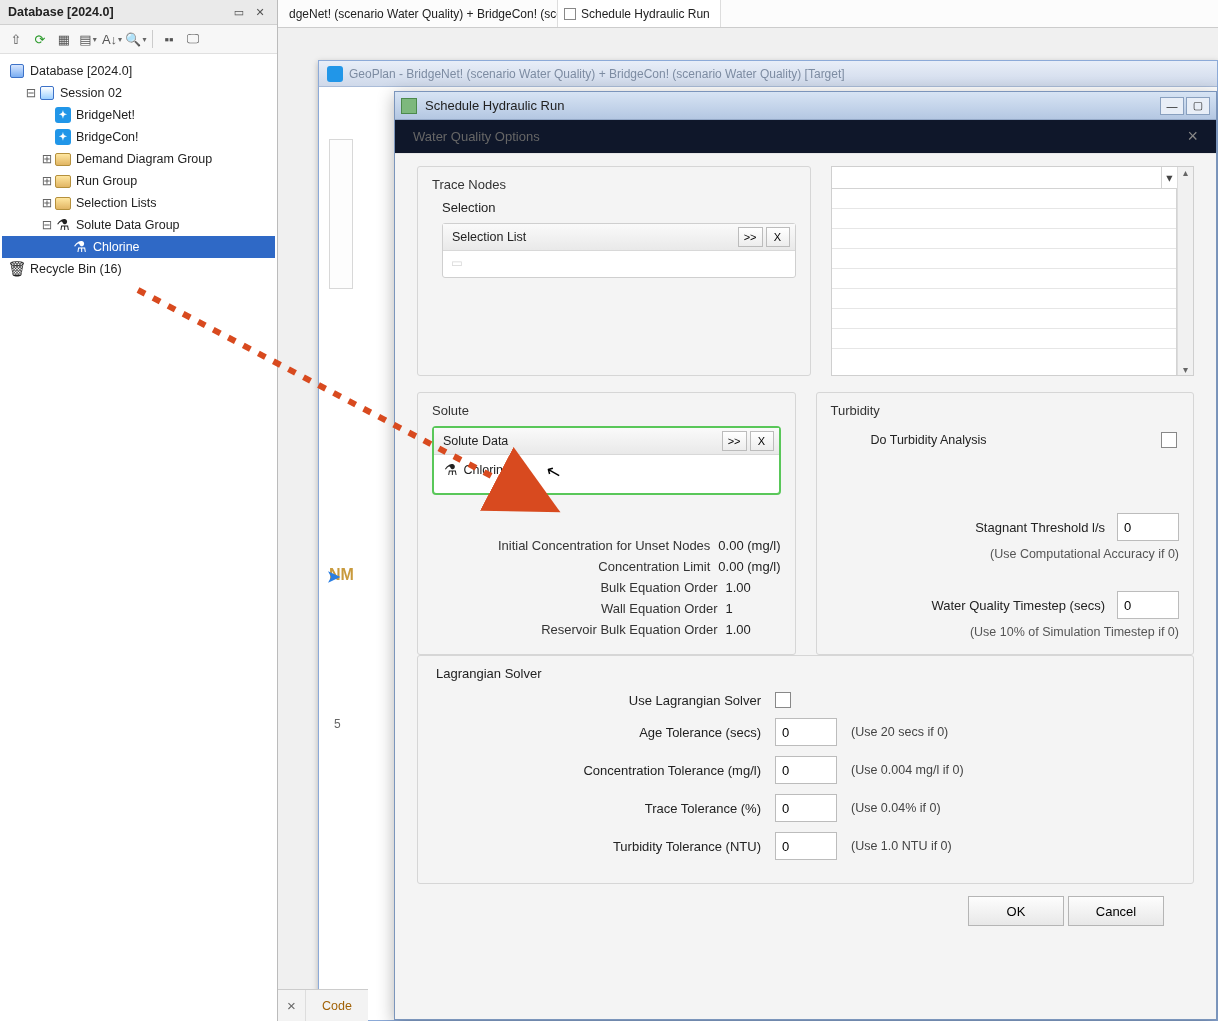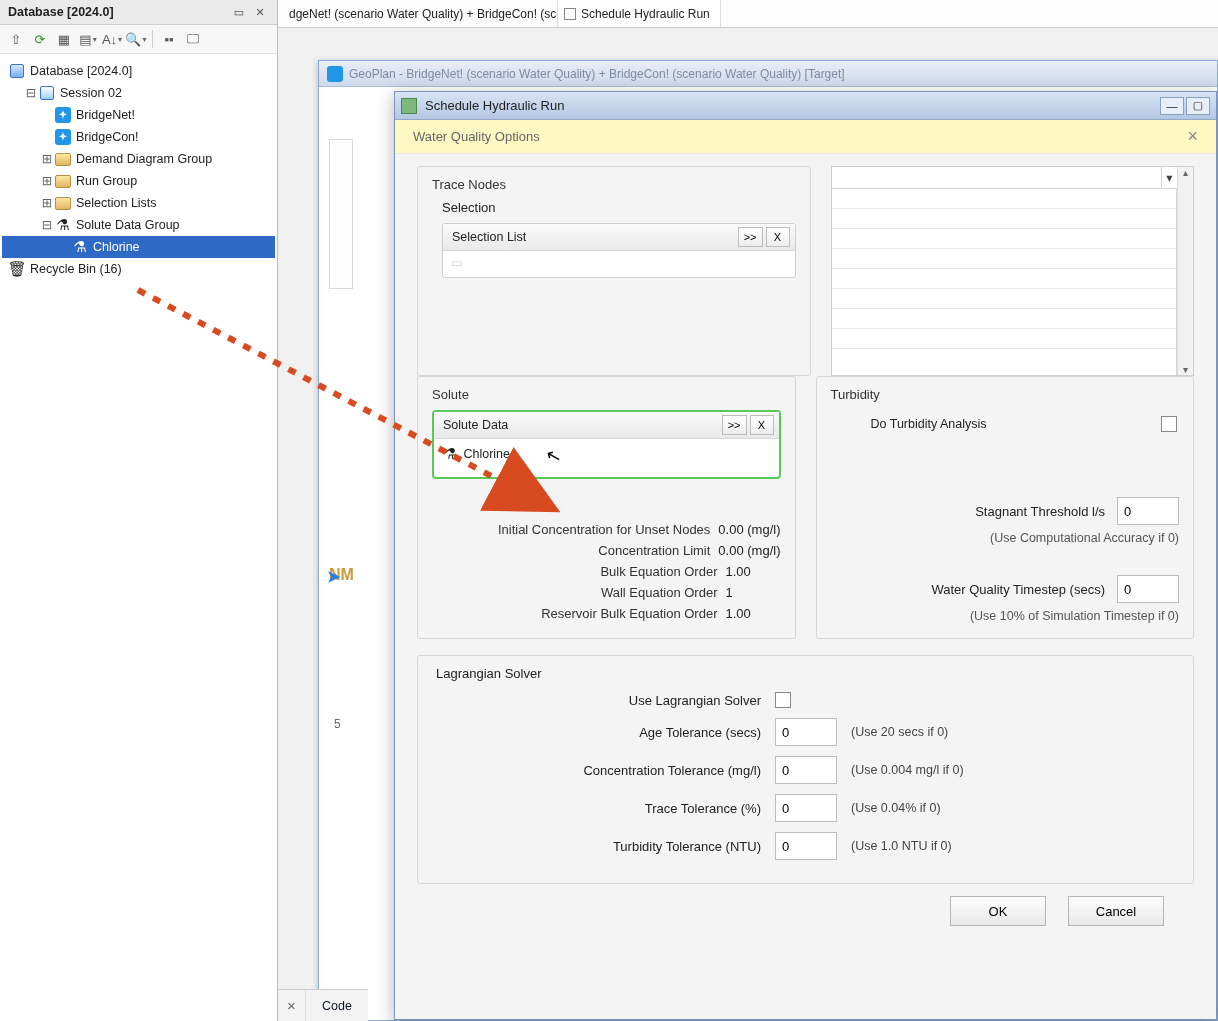--- a/index.html
+++ b/index.html
@@ -42,21 +42,21 @@
   .geoplan-body .five{position:absolute;left:15px;top:630px;color:#666;font-size:12px;font-weight:normal}
   .geoplan-body .ltool{position:absolute;left:10px;top:52px;width:24px;height:150px;border:1px solid #d8d8d8;background:#fdfdfd}
 
   
   .dlg{position:absolute;left:75px;top:30px;right:0;bottom:0;background:#f4f4f4;border:1px solid #7b95bb;box-shadow:0 4px 16px rgba(0,0,0,0.3)}
   .dlg-title{height:28px;background:linear-gradient(#d7e4f4,#b4c7e2);display:flex;align-items:center;padding:0 6px;font-size:13px;color:#222;border-bottom:1px solid #94a8c6}
   .dlg-title .dico{width:16px;height:16px;margin-right:8px;background:#7db87d;border:1px solid #4c8a4c}
   .dlg-title .spacer{flex:1}
   .dlg-title .wbtn{width:24px;height:18px;margin-left:2px;border:1px solid #89a0bf;background:#e8eef7;display:flex;align-items:center;justify-content:center;font-size:11px;cursor:pointer}
   .dlg-body{position:absolute;inset:28px 0 0 0;overflow:auto}
-  .subhdr{height:34px;background:#fef9c3;border-bottom:1px solid #e7e7e7;display:flex;align-items:center;padding:0 18px;color:#666;font-size:13px;justify-content:space-between}
+  .subhdr{height:34px;background:#0f172a;border-bottom:1px solid #e7e7e7;display:flex;align-items:center;padding:0 18px;color:#666;font-size:13px;justify-content:space-between}
   .subhdr .x{font-size:18px;color:#888;cursor:pointer}
   .content{padding:12px 22px 18px 22px}
 
   .row2{display:flex;gap:20px}
   .col{flex:1}
   .box{border:1px solid #d6d6d6;border-radius:3px;padding:10px 14px 14px;background:#f4f4f4}
   .box-label{font-size:13px;margin-bottom:8px;display:block;color:#333}
   .sel-list{border:1px solid #cfcfcf;border-radius:3px;background:#fff}
   .sel-list-head{display:flex;align-items:center;background:linear-gradient(#fafafa,#e9e9e9);border-bottom:1px solid #d8d8d8;padding:3px 5px}
   .sel-list-head .lbl{flex:1;font-size:12.5px;padding-left:4px}
@@ -81,33 +81,33 @@
   .kv{display:flex;justify-content:flex-end;gap:8px;padding:3px 0;font-size:13px}
   .kv .k{color:#333}
   .kv .v{min-width:55px;text-align:left}
 
   .tb-field{display:flex;align-items:center;justify-content:flex-end;gap:12px;margin-top:10px}
   .tb-field label{font-size:13px}
   .num-in{width:62px;height:28px;border:1px solid #bcbcbc;padding:2px 6px;font-size:13px;background:#fff}
   .hint{color:#555;font-size:12.5px;text-align:right;margin-top:6px}
   .chk{width:16px;height:16px;border:1px solid #888;background:#fff;cursor:pointer}
 
-  .lagr{border:1px solid #d6d6d6;border-radius:3px;padding:10px 18px 18px;margin-top:16px}
+  .lagr{border:1px solid #d6d6d6;border-radius:3px;padding:10px 18px 18px;}
   .lagr .title{font-size:13px;margin-bottom:6px}
   .lagr-row{display:flex;align-items:center;gap:14px;padding:5px 0}
   .lagr-row .lab{width:325px;text-align:right;font-size:13px}
   .lagr-row .hintc{flex:1;font-size:12.5px;color:#444}
 
-  .dlg-btns{display:flex;justify-content:flex-end;gap:22px;padding:12px 30px 6px}
+  .dlg-btns{display:flex;justify-content:flex-end;gap:4px;padding:12px 30px 6px}
   .dlg-btn{min-width:96px;height:30px;border:1px solid #b5b5b5;background:linear-gradient(#fdfdfd,#e8e8e8);cursor:pointer;font-size:13px}
 
   
   .codebar{position:absolute;left:0;bottom:0;height:32px;background:#f3f3f3;border-top:1px solid #ccc;display:flex;align-items:center}
   .codebar .x{width:28px;height:100%;display:flex;align-items:center;justify-content:center;color:#666;border-right:1px solid #ddd;cursor:pointer;font-size:15px}
-  .codebar .lbl{padding:0 16px;color:#0f172a}
+  .codebar .lbl{padding:0 16px;color:#a16207}
 
   
   .drag-arrow{position:absolute;left:138px;top:290px;pointer-events:none}
   .drag-arrow svg{overflow:visible}
 
   .cursor{position:absolute;left:250px;top:408px;font-size:18px;color:#000;transform:rotate(-15deg)}
 </style>
 </head>
 <body>
 
@@ -268,21 +268,21 @@
                       <div class="tr"></div>
                   </div>
                   <div class="vscroll">
                       <div>▴</div>
                       <div>▾</div>
                     </div>
                 </div>
               </div>
             </div>
 
-            <div class="row2" style="">
+            <div class="row2" style="margin-top:16px">
               <div class="col box">
                 <span class="box-label">Solute</span>
                 <div class="solute-box">
                   <div class="solute-hd">
                     <span class="lbl">Solute Data</span>
                     <button class="mini-btn">&gt;&gt;</button>
                     <button class="mini-btn">X</button>
                   </div>
                   <div class="solute-body" style="position:relative">
                     <span class="flk">⚗</span>

